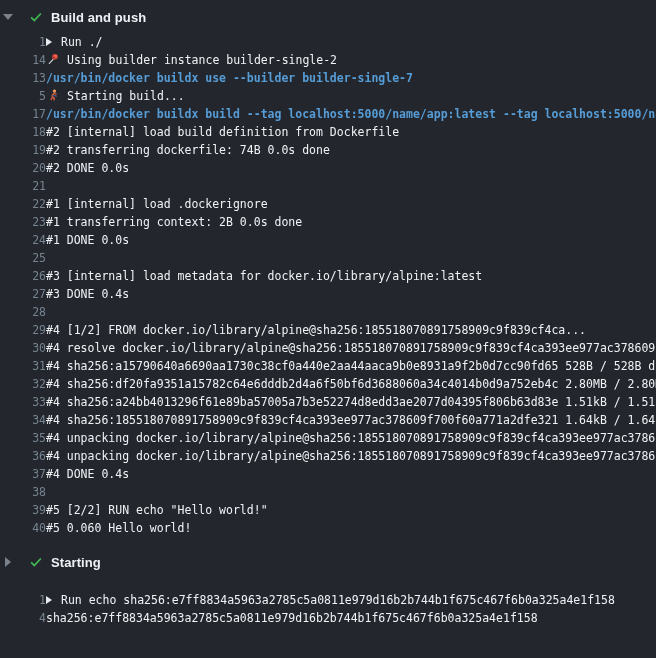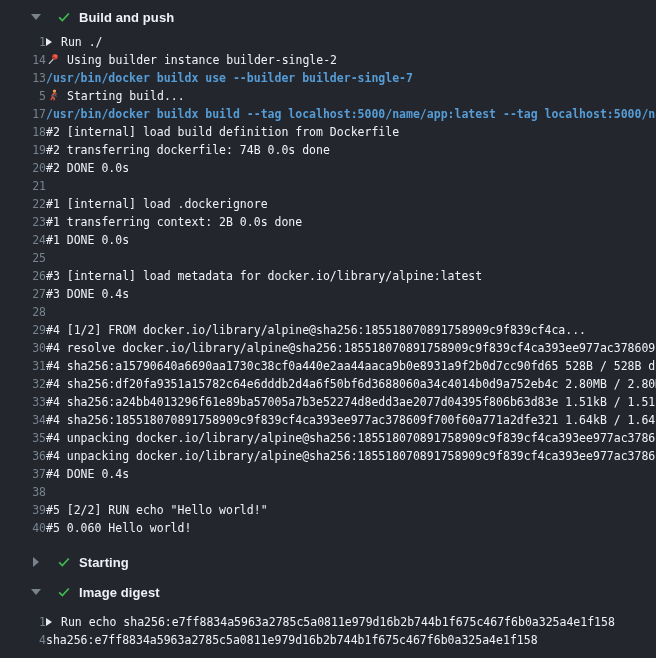--- a/index.html
+++ b/index.html
@@ -7,21 +7,21 @@
   body {
     background:#23272d;
     font-family:"DejaVu Sans Mono", monospace;
     padding-top:6px;
   }
   .section { width:100%; }
   .section-header {
     height:22px;
     display:flex;
     align-items:center;
-    padding-left:30px;
+    padding-left:2px;
     cursor:pointer;
   }
   .chev-box { width:12px; display:flex; justify-content:center; align-items:center; }
   .tri-down {
     width:0; height:0;
     border-left:5px solid transparent;
     border-right:5px solid transparent;
     border-top:6px solid #7a828c;
   }
   .tri-right {
@@ -105,25 +105,14 @@
     <span class="check-box">
       <svg width="14" height="14" viewBox="0 0 16 16">
           <path fill="none" stroke="#3fb950" stroke-width="2" d="M2.5 8.5l3.6 3.6L13.5 4"></path>
         </svg>
     </span>
     <span class="section-title">Starting</span>
   </div>
 </div>
 
 <div class="section section-digest">
-  <div class="section-header">
-    <span class="chev-box">
-        <span class="tri-down"></span>
-      </span>
-    <span class="check-box">
-      <svg width="14" height="14" viewBox="0 0 16 16">
-          <path fill="none" stroke="#3fb950" stroke-width="2" d="M2.5 8.5l3.6 3.6L13.5 4"></path>
-        </svg>
-    </span>
-    <span class="section-title">Image digest</span>
-  </div>
   <div class="section-content"><div class="line group"><span class="num">1</span><span class="txt"><span class="expander"></span>Run echo sha256:e7ff8834a5963a2785c5a0811e979d16b2b744b1f675c467f6b0a325a4e1f158</span></div><div class="line plain"><span class="num">4</span><span class="txt">sha256:e7ff8834a5963a2785c5a0811e979d16b2b744b1f675c467f6b0a325a4e1f158</span></div></div>
 </div>
 
 </body></html>

